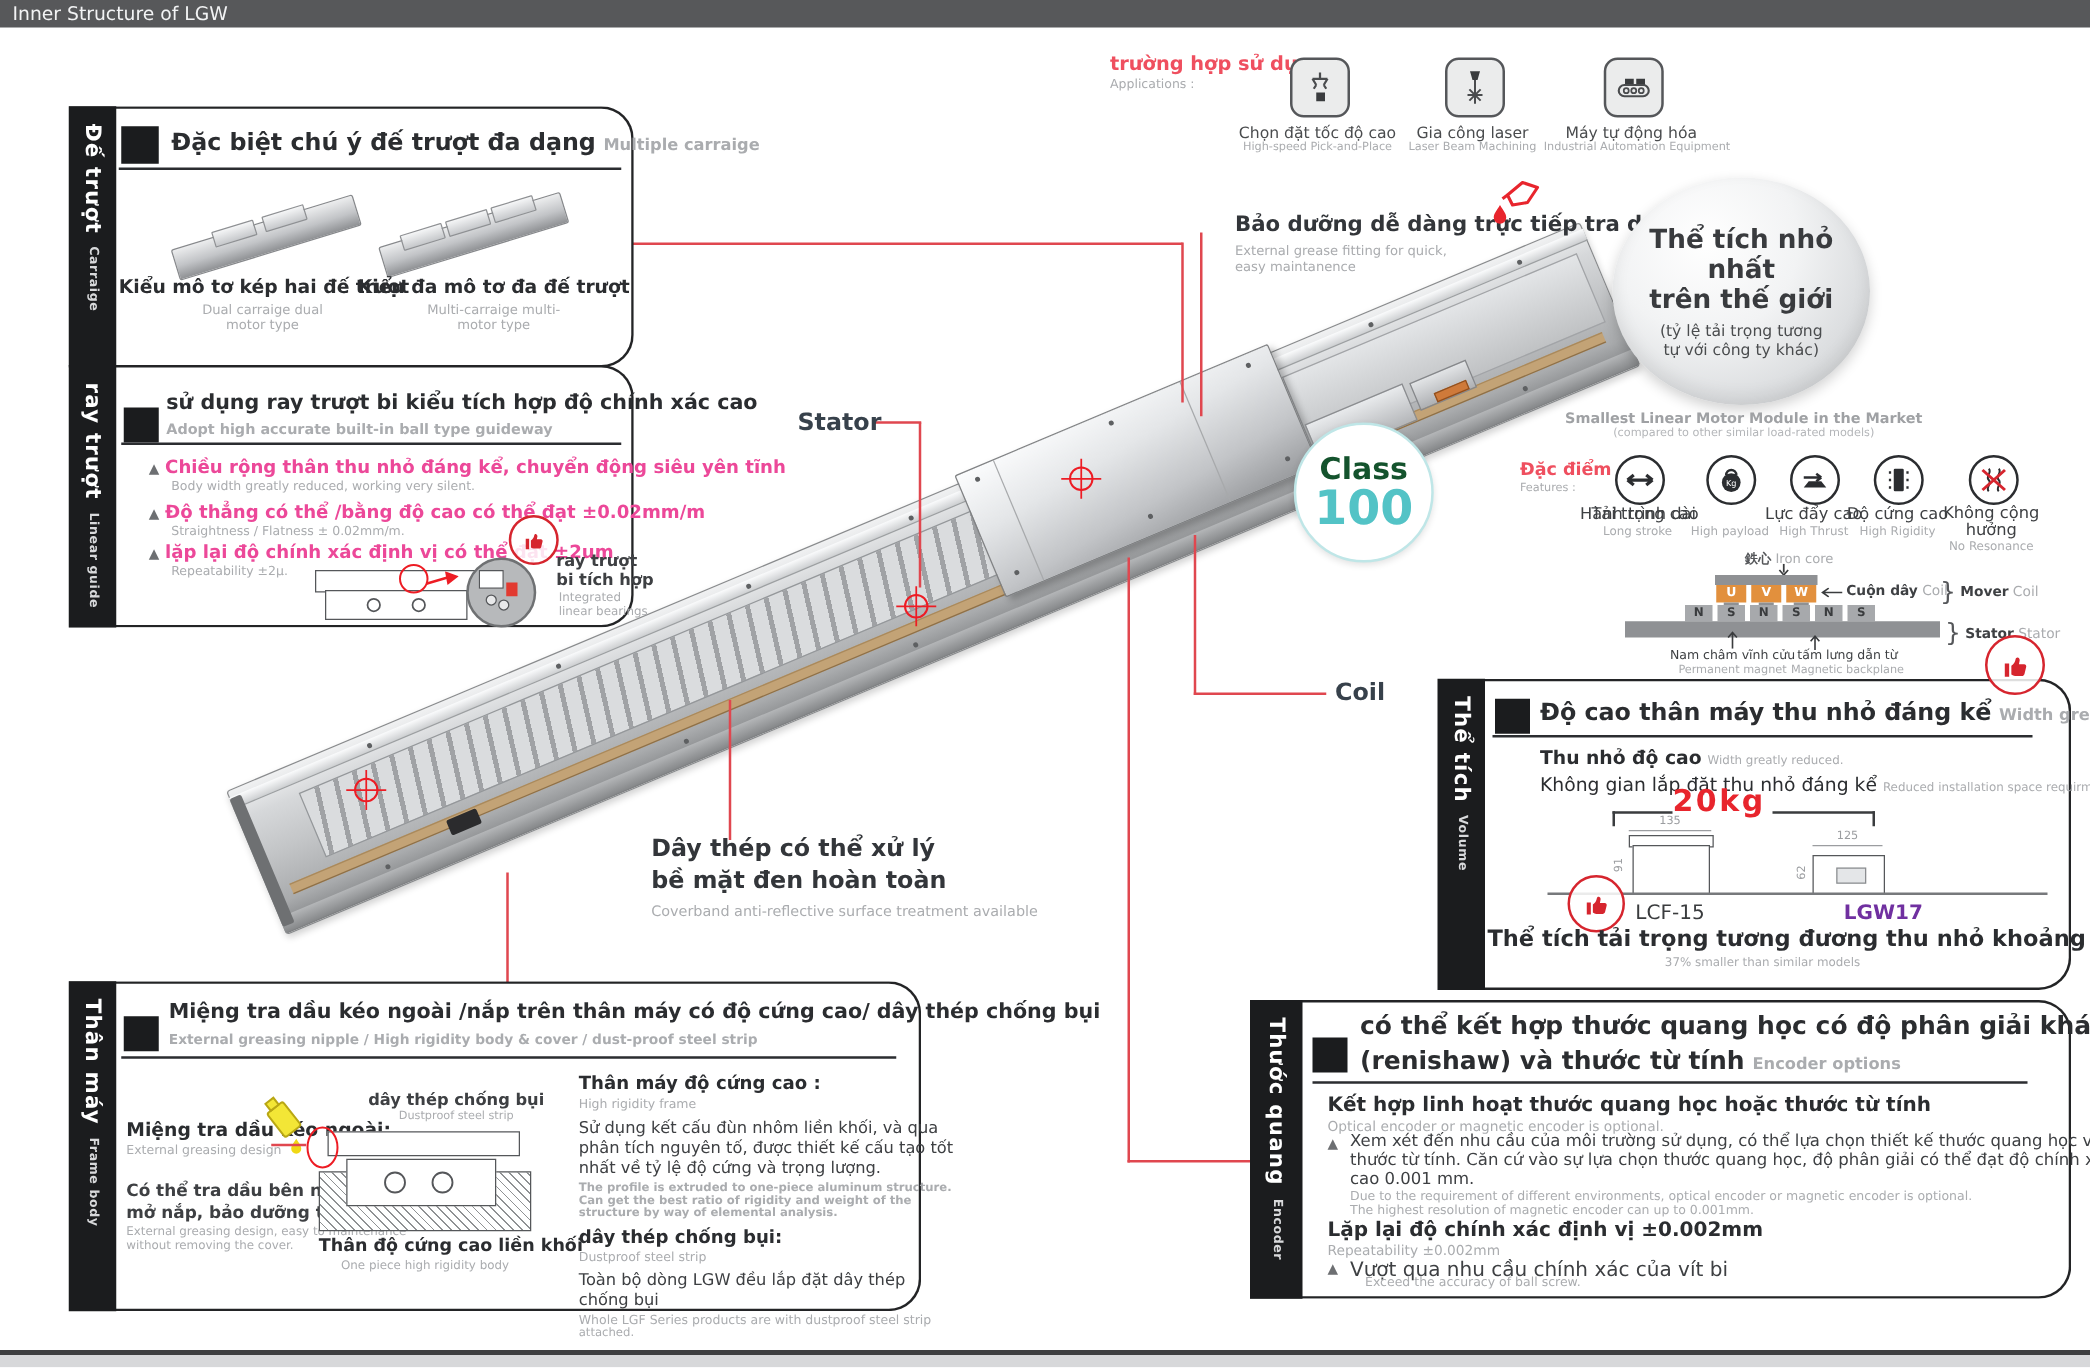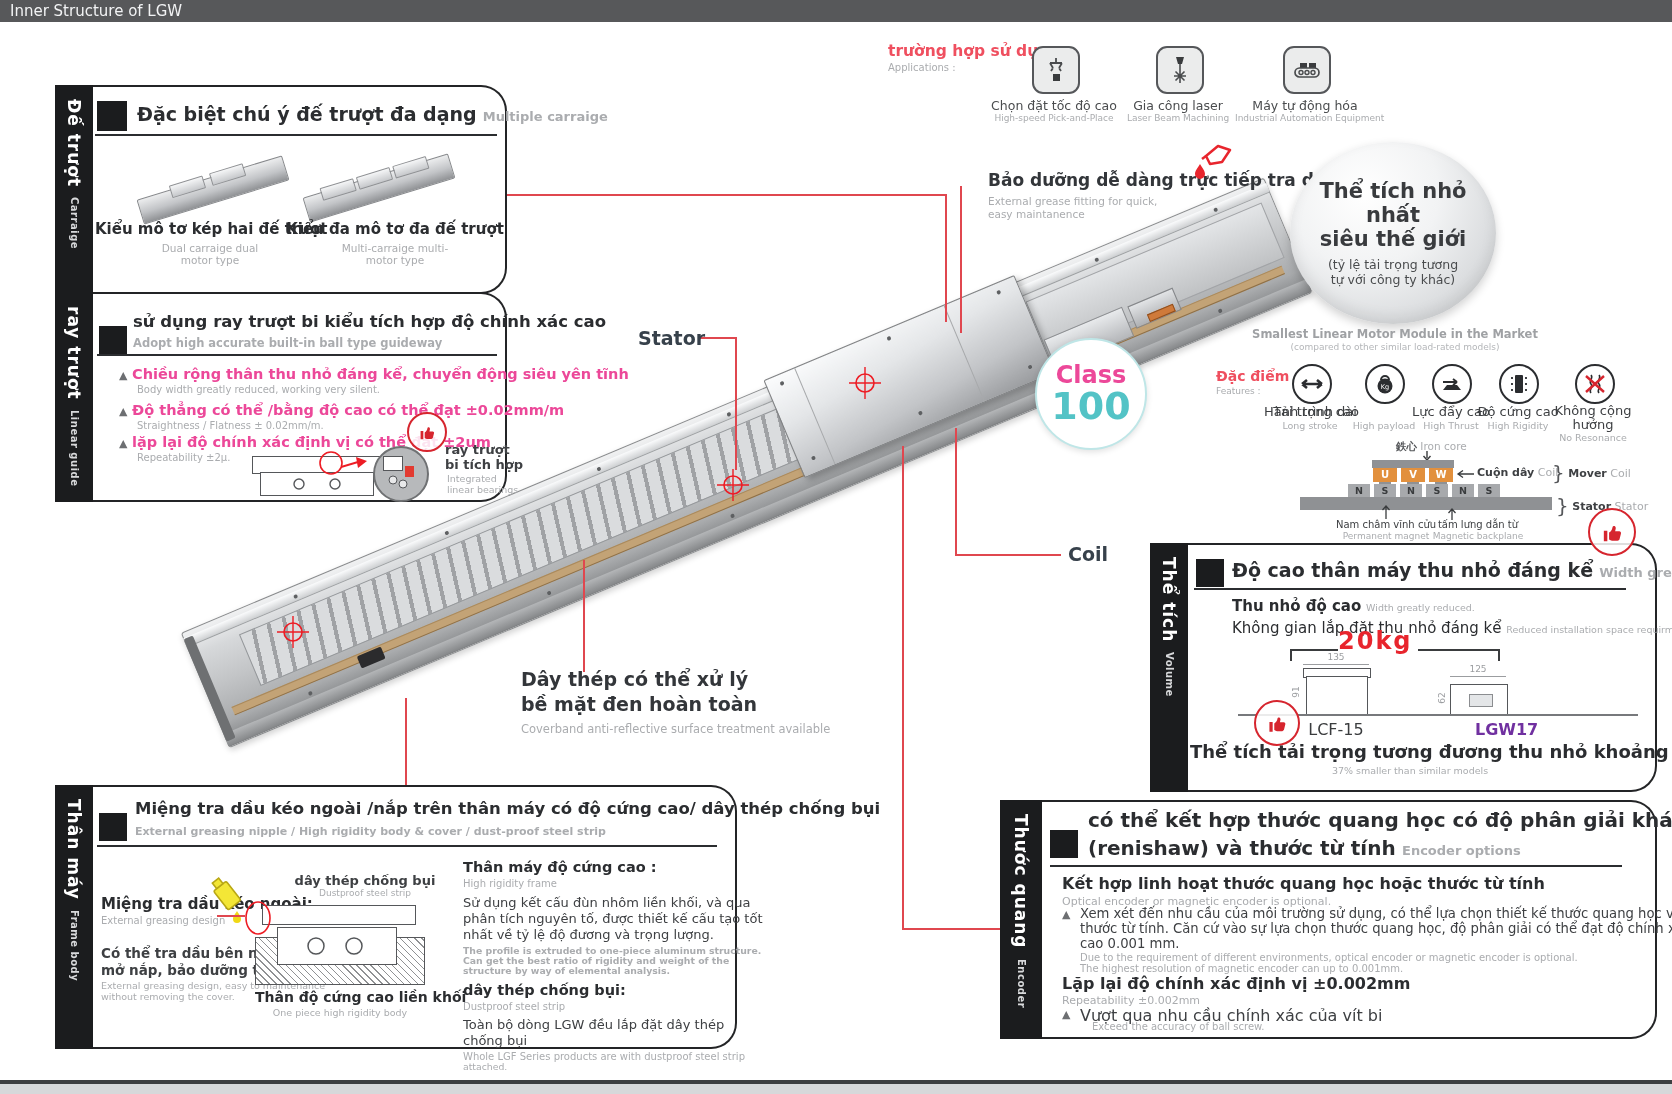--- a/index.html
+++ b/index.html
@@ -189,29 +189,29 @@
   </div>
   <div class="t c" style="left:984px;top:98px;width:140px;font-size:12.5px;color:#4a4c4e;">Chọn đặt tốc độ cao</div>
   <div class="t c en" style="left:984px;top:113px;width:140px;font-size:9px;">High-speed Pick-and-Place</div>
   <div class="t c" style="left:1108px;top:98px;width:140px;font-size:12.5px;color:#4a4c4e;">Gia công laser</div>
   <div class="t c en" style="left:1108px;top:113px;width:140px;font-size:9px;">Laser Beam Machining</div>
   <div class="t c" style="left:1235px;top:98px;width:140px;font-size:12.5px;color:#4a4c4e;">Máy tự động hóa</div>
   <div class="t c en" style="left:1235px;top:113px;width:140px;font-size:9px;">Industrial Automation Equipment</div>
 
   <div class="badge">
     <div class="b" style="font-size:21px;color:#393b3e;">Thể tích nhỏ nhất</div>
-    <div class="b" style="font-size:21px;color:#393b3e;">siêu thế giới</div>
+    <div class="b" style="font-size:21px;color:#393b3e;">trên thế giới</div>
     <div style="font-size:12.5px;color:#4a4c4e;margin-top:6px;">(tỷ lệ tải trọng tương</div>
     <div style="font-size:12.5px;color:#4a4c4e;">tự với công ty khác)</div>
   </div>
   <div class="t c b" style="left:1245px;top:327px;width:300px;font-size:11.5px;color:#9fa1a4;">Smallest Linear Motor Module in the Market</div>
   <div class="t c" style="left:1245px;top:342px;width:300px;font-size:9px;color:#b4b6b9;">(compared to other similar load-rated models)</div>
 
   <div class="classb">
-    <div class="b" style="font-size:24px;color:#ec4899;line-height:1;">Class</div>
+    <div class="b" style="font-size:24px;color:#14532d;line-height:1;">Class</div>
     <div class="b" style="font-size:38px;color:#53c3c6;line-height:1;">100</div>
   </div>
 
   <div class="t b" style="left:1216px;top:368px;font-size:14px;color:#ef4f5f;">Đặc điểm :</div>
   <div class="t en" style="left:1216px;top:386px;font-size:9px;">Features :</div>
 
   <div class="featc" style="left:1292px;top:364px;">
     <svg width="24" height="24" viewBox="0 0 24 24">
         <path d="M2 12 H22 M2 12 l5-4 M2 12 l5 4 M22 12 l-5-4 M22 12 l-5 4" stroke="#2b2d30" stroke-width="2.6" fill="none"></path>
       </svg>
@@ -414,21 +414,21 @@
       </svg>
     <div class="t c b dk" style="left:200px;top:202px;width:170px;font-size:14px;">Thân độ cứng cao liền khối</div>
     <div class="t c en" style="left:200px;top:220px;width:170px;font-size:9.5px;">One piece high rigidity body</div>
 
     <div class="redline" style="left:162px;top:128px;width:28px;height:2px;"></div>
 
     <div class="t b dk" style="left:408px;top:72px;font-size:14.5px;">Thân máy độ cứng cao :</div>
     <div class="t en" style="left:408px;top:91px;font-size:10px;">High rigidity frame</div>
     <div class="t" style="left:408px;top:108px;font-size:13px;color:#3e4043;">Sử dụng kết cấu đùn nhôm liền khối, và qua</div>
     <div class="t" style="left:408px;top:124px;font-size:13px;color:#3e4043;">phân tích nguyên tố, được thiết kế cấu tạo tốt</div>
-    <div class="t" style="left:408px;top:140px;font-size:13px;color:#3e4043;">nhất về tỷ lệ độ đương và trọng lượng.</div>
+    <div class="t" style="left:408px;top:140px;font-size:13px;color:#3e4043;">nhất về tỷ lệ độ cứng và trọng lượng.</div>
     <div class="t en b" style="left:408px;top:158px;font-size:9.3px;">The profile is extruded to one-piece aluminum structure.</div>
     <div class="t en b" style="left:408px;top:168px;font-size:9.3px;">Can get the best ratio of rigidity and weight of the</div>
     <div class="t en b" style="left:408px;top:178px;font-size:9.3px;">structure by way of elemental analysis.</div>
     <div class="t b dk" style="left:408px;top:195px;font-size:14.5px;">dây thép chống bụi:</div>
     <div class="t en" style="left:408px;top:214px;font-size:10px;">Dustproof steel strip</div>
     <div class="t" style="left:408px;top:230px;font-size:13px;color:#3e4043;">Toàn bộ dòng LGW đều lắp đặt dây thép</div>
     <div class="t" style="left:408px;top:246px;font-size:13px;color:#3e4043;">chống bụi</div>
     <div class="t en" style="left:408px;top:264px;font-size:10px;">Whole LGF Series products are with dustproof steel strip</div>
     <div class="t en" style="left:408px;top:274px;font-size:9.3px;">attached.</div>
   </div>

